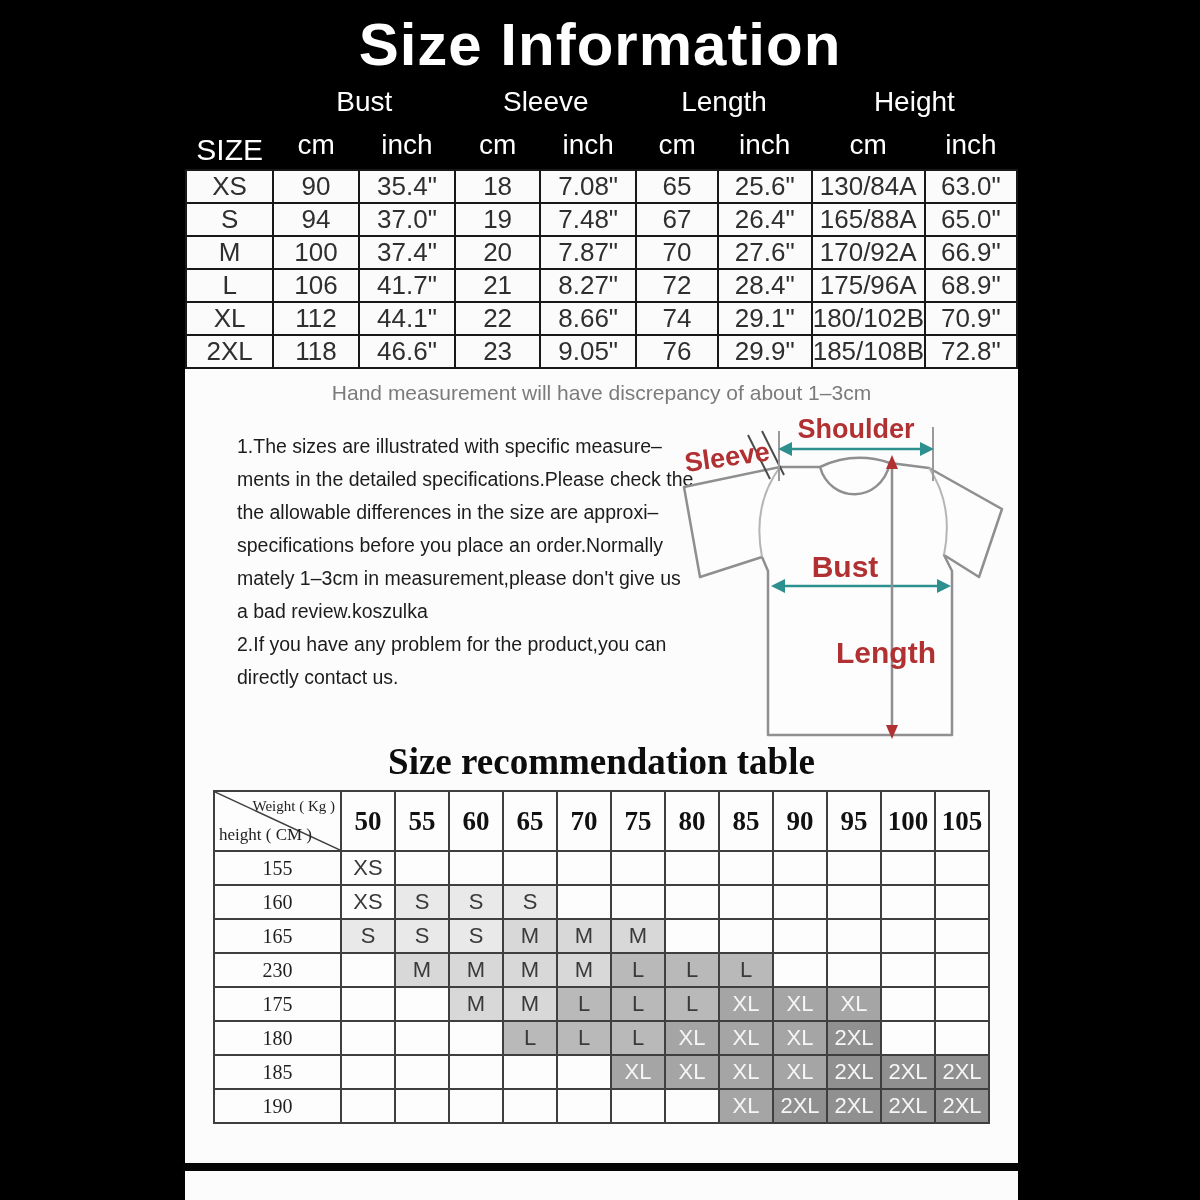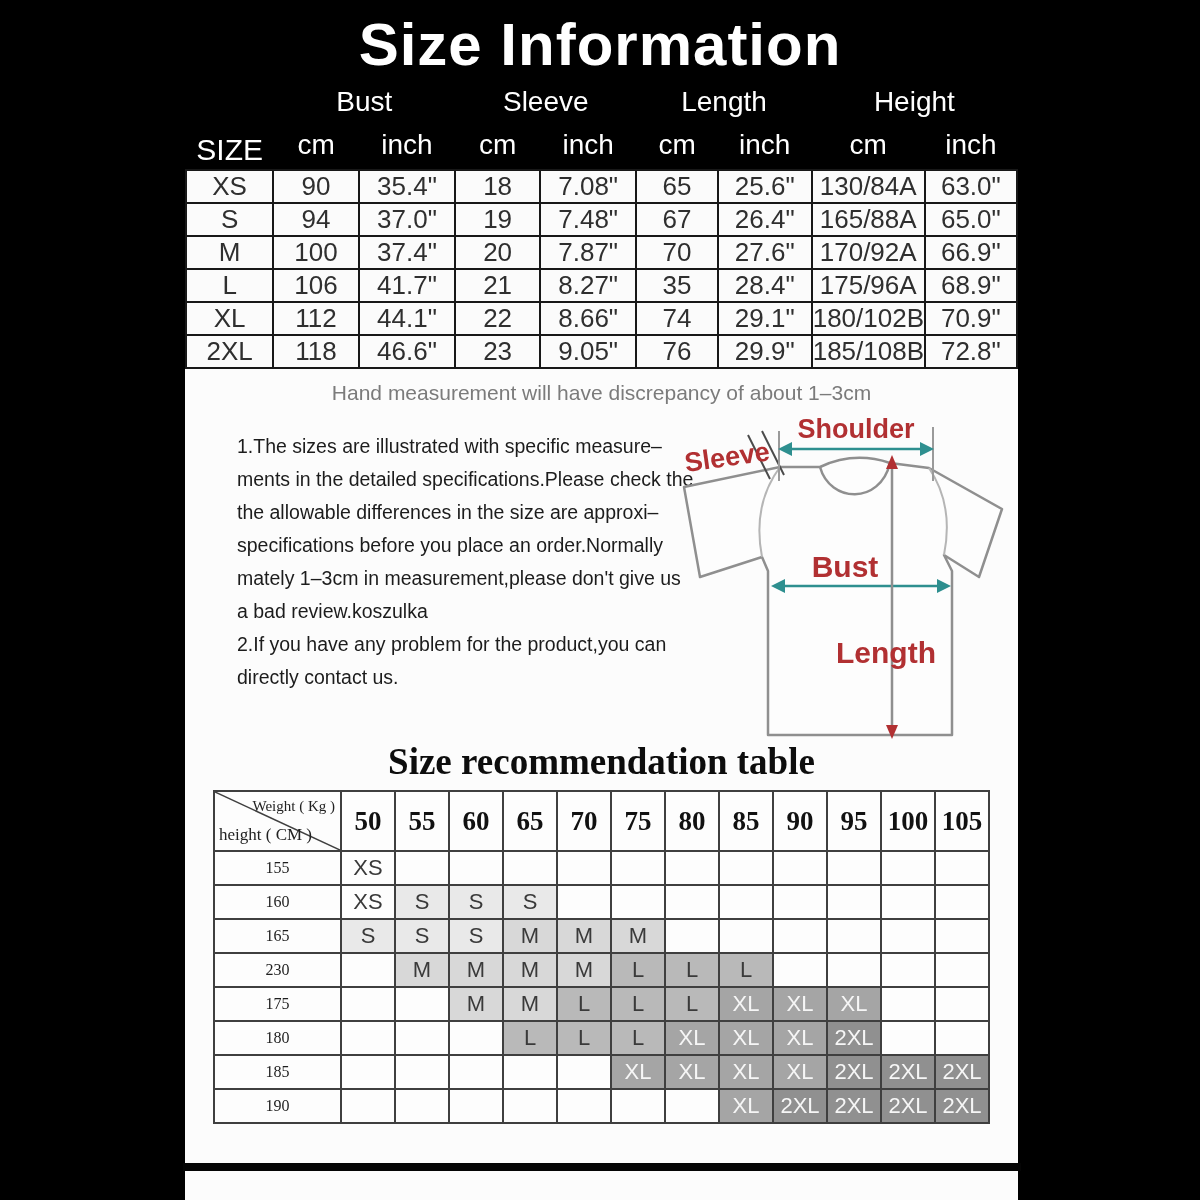--- a/index.html
+++ b/index.html
@@ -73,21 +73,21 @@
   .corner-line{position:absolute;left:0;top:0;width:100%;height:100%;}
   .corner-top{
     position:absolute;right:5px;top:6px;font-size:15px;font-weight:normal;color:#222;
   }
   .corner-bottom{
     position:absolute;left:4px;bottom:5px;font-size:17px;font-weight:normal;color:#222;
   }
   table.rec-table tbody td{height:34px;font-size:22px;color:#3a3a3a;
     font-family:"Liberation Sans","DejaVu Sans",sans-serif;}
   table.rec-table tbody td.h{
-    font-family:"Liberation Serif","DejaVu Serif",serif;font-size:16px;color:#1e1e1e;
+    font-family:"Liberation Serif","DejaVu Serif",serif;font-size:20px;color:#1e1e1e;
   }
   table.rec-table tbody td.light{color:#f6f6f6;}
   .bottom-rule{position:absolute;left:183px;top:1163px;width:838px;height:8px;background:#050505;}
 </style>
 </head>
 <body>
 
 <div class="banner-title">Size Information</div>
 
 <div class="panel"></div>
@@ -156,21 +156,21 @@
         <td>27.6"</td>
         <td>170/92A</td>
         <td>66.9"</td>
       </tr>
       <tr>
         <td>L</td>
         <td>106</td>
         <td>41.7"</td>
         <td>21</td>
         <td>8.27"</td>
-        <td>35</td>
+        <td>72</td>
         <td>28.4"</td>
         <td>175/96A</td>
         <td>68.9"</td>
       </tr>
       <tr>
         <td>XL</td>
         <td>112</td>
         <td>44.1"</td>
         <td>22</td>
         <td>8.66"</td>

